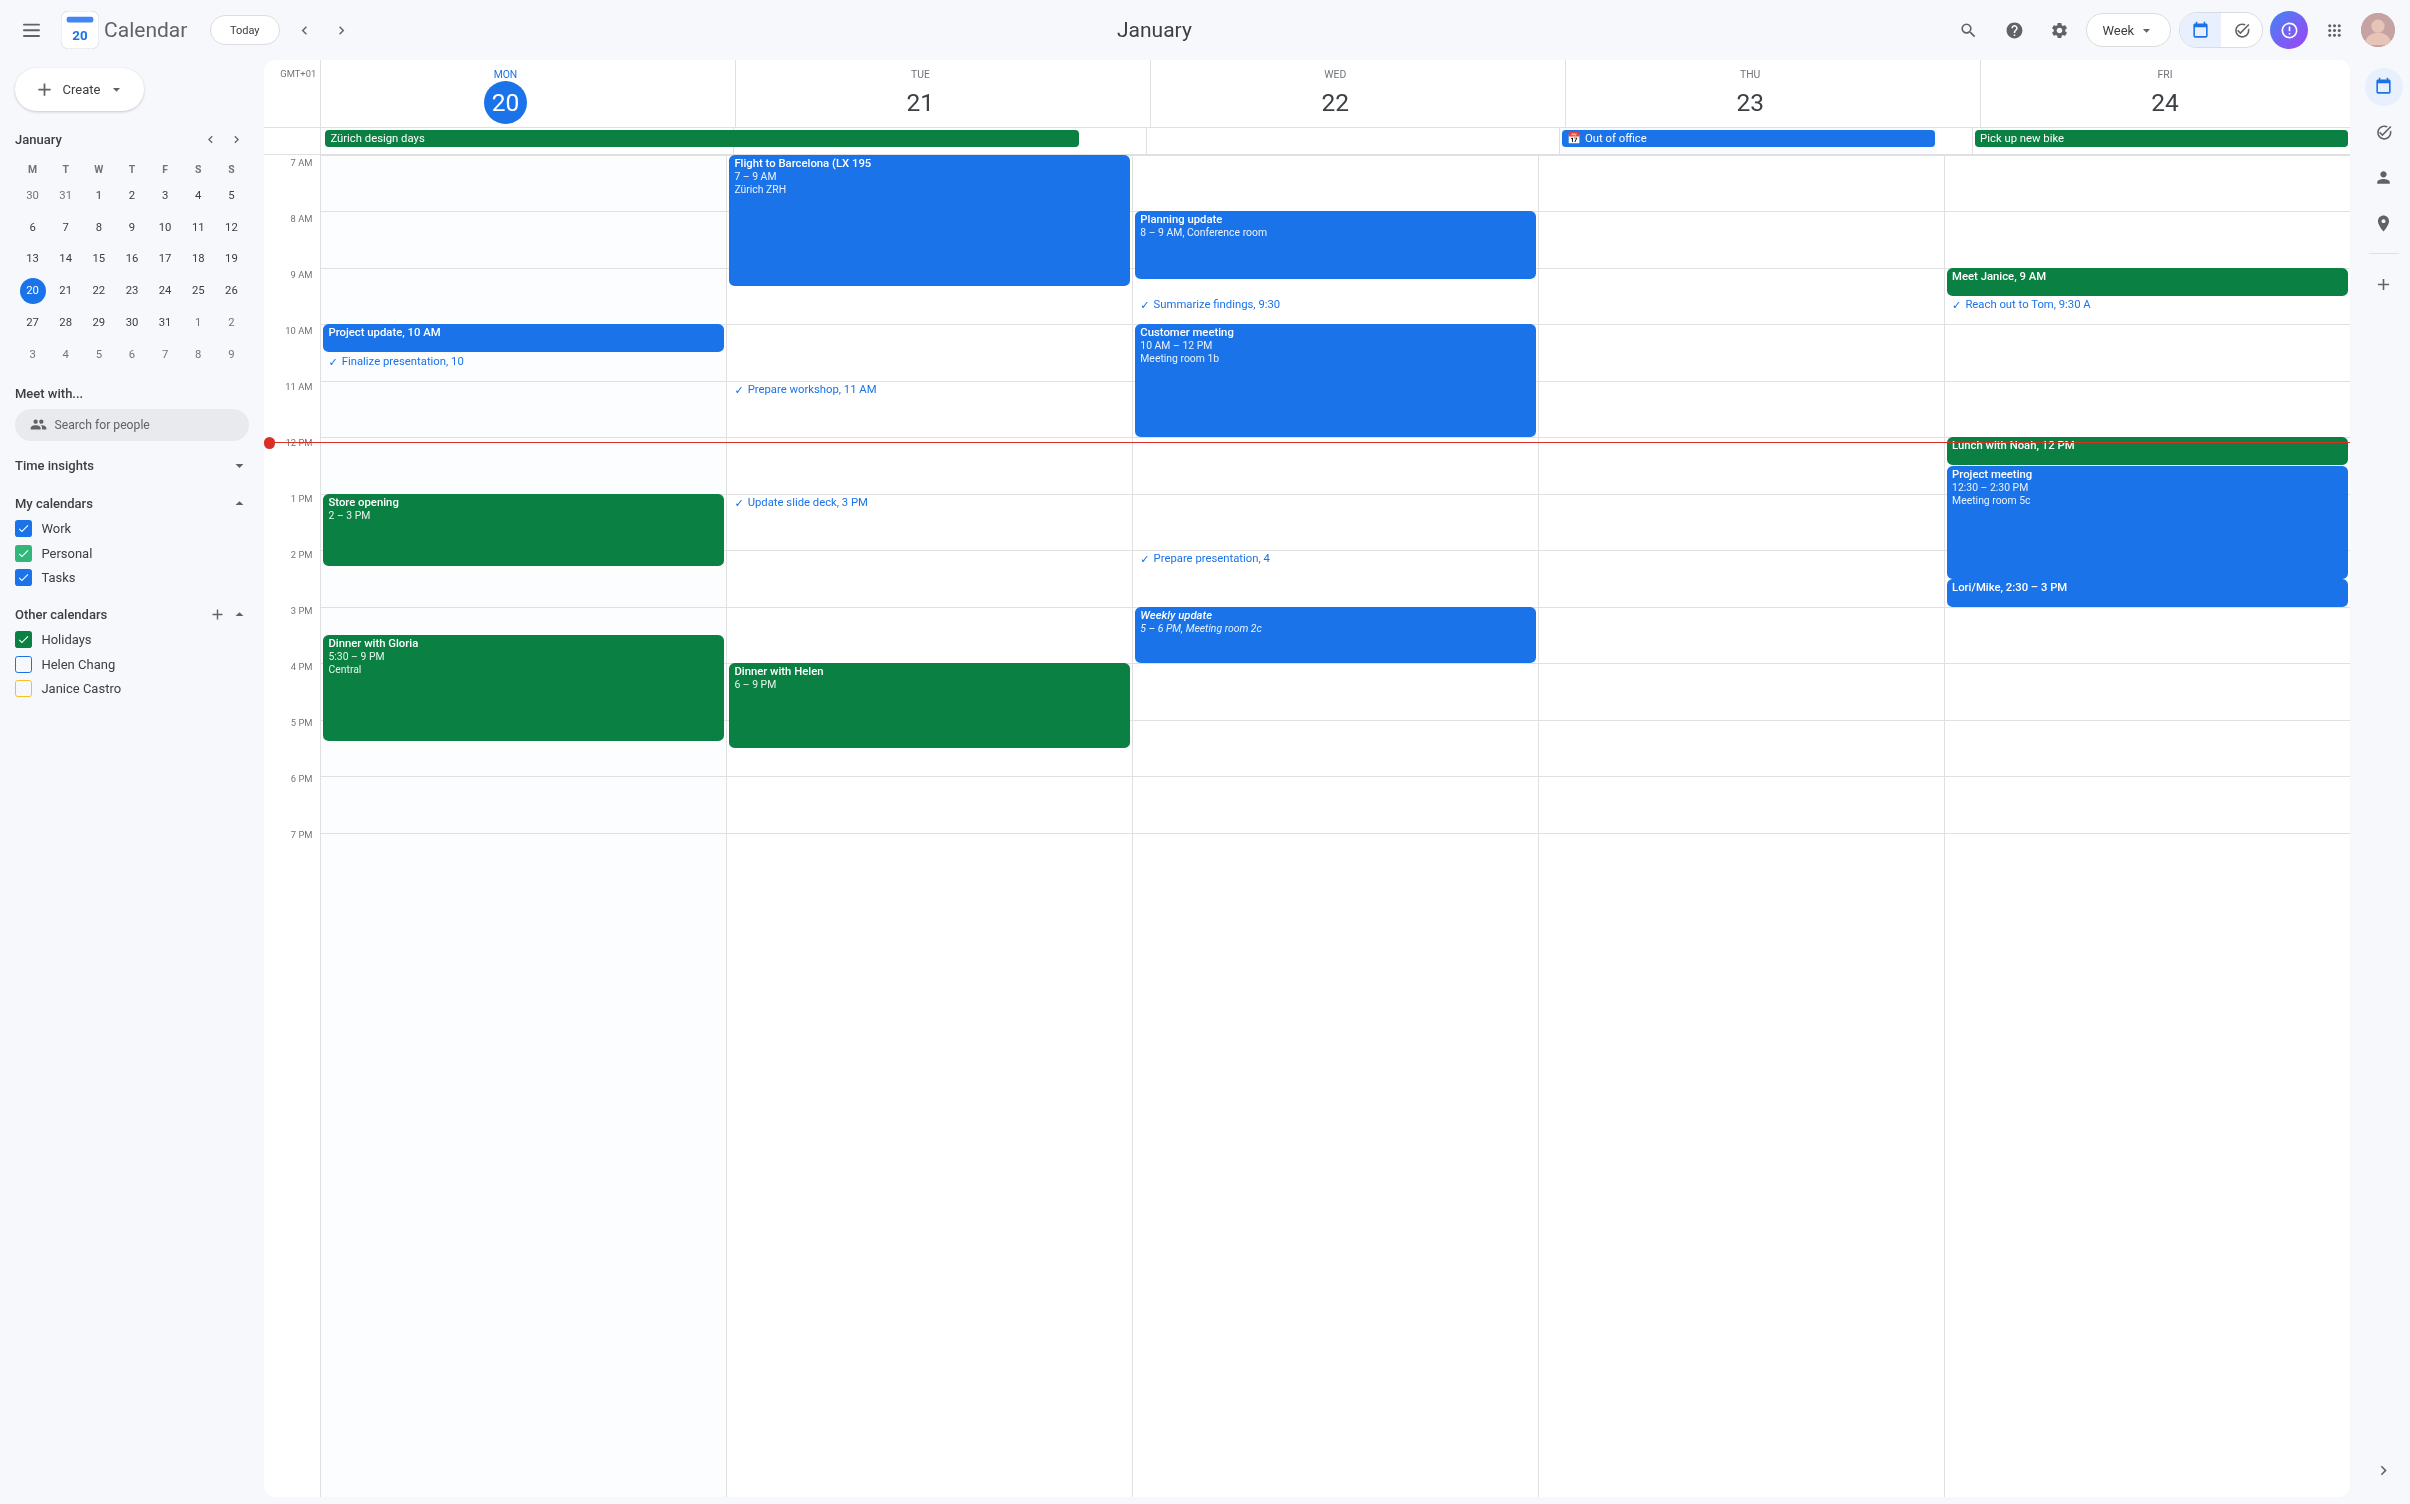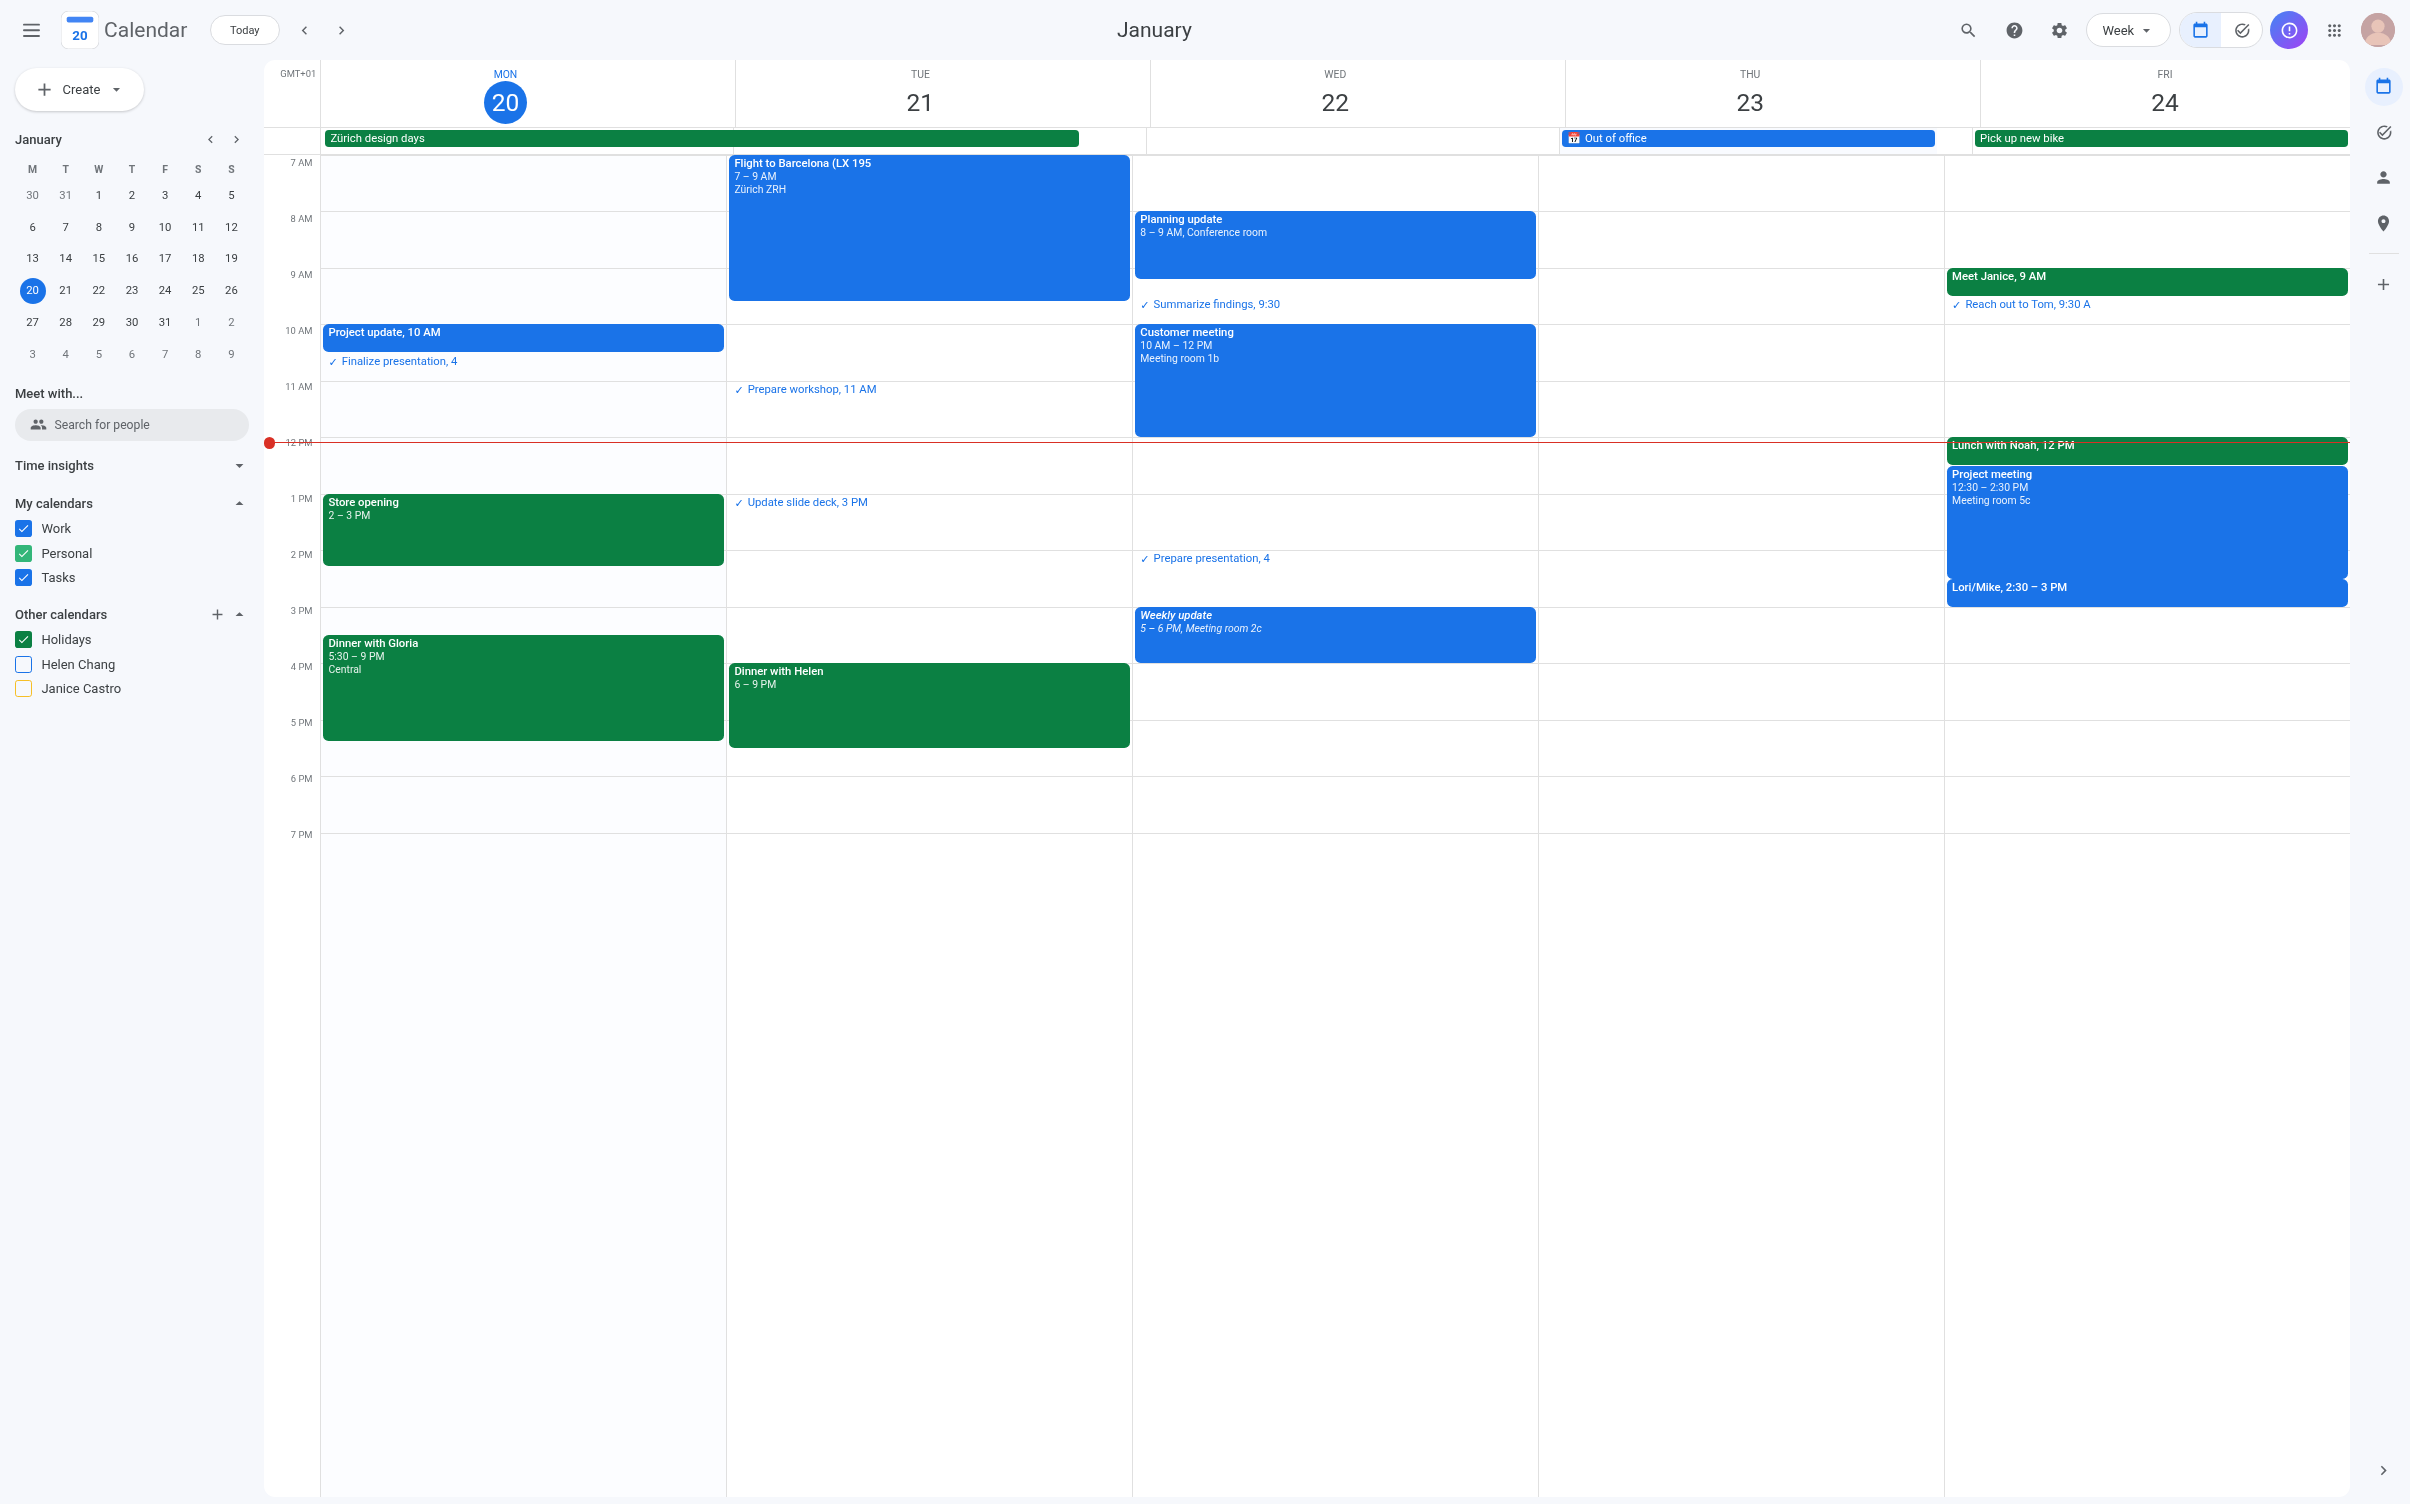--- a/index.html
+++ b/index.html
@@ -453,21 +453,21 @@
             <div class="hour-line" style="top: 508px;"></div>
             <div class="hour-line" style="top: 565px;"></div>
             <div class="hour-line" style="top: 621px;"></div>
             <div class="hour-line" style="top: 678px;"></div>
             <div class="event-block" style="background: rgb(26, 115, 232); top: 169px; height: 28px; left: 1.9px; right: 1.9px;">
               <div class="event-title">Project update, 10 AM</div>
             </div>
             <div class="event-block" style="background: transparent; top: 198px; height: 28px; left: 1.9px; right: 1.9px; color: rgb(26, 115, 232); border: none;">
               <div class="task-event">
                 <span style="font-size:11.3px; margin-top:0.9px;">✓</span>
-                <span style="font-size:11.3px; color:#1a73e8;">Finalize presentation, 4</span>
+                <span style="font-size:11.3px; color:#1a73e8;">Finalize presentation, 10</span>
               </div>
             </div>
             <div class="event-block" style="background: rgb(11, 128, 67); top: 339px; height: 72px; left: 1.9px; right: 1.9px;">
               <div class="event-title">Store opening</div>
               <div class="event-detail">2 – 3 PM</div>
             </div>
             <div class="event-block" style="background: rgb(11, 128, 67); top: 480px; height: 106px; left: 1.9px; right: 1.9px;">
               <div class="event-title">Dinner with Gloria</div>
               <div class="event-detail">5:30 – 9 PM</div>
               <div class="event-detail">Central</div>
@@ -480,21 +480,21 @@
             <div class="hour-line" style="top: 169px;"></div>
             <div class="hour-line" style="top: 226px;"></div>
             <div class="hour-line" style="top: 282px;"></div>
             <div class="hour-line" style="top: 339px;"></div>
             <div class="hour-line" style="top: 395px;"></div>
             <div class="hour-line" style="top: 452px;"></div>
             <div class="hour-line" style="top: 508px;"></div>
             <div class="hour-line" style="top: 565px;"></div>
             <div class="hour-line" style="top: 621px;"></div>
             <div class="hour-line" style="top: 678px;"></div>
-            <div class="event-block" style="background: rgb(26, 115, 232); top: 0px; height: 146px; left: 1.9px; right: 1.9px;">
+            <div class="event-block" style="background: rgb(26, 115, 232); top: 0px; height: 131px; left: 1.9px; right: 1.9px;">
               <div class="event-title">Flight to Barcelona (LX 195</div>
               <div class="event-detail">7 – 9 AM</div>
               <div class="event-detail">Zürich ZRH</div>
             </div>
             <div class="event-block" style="background: transparent; top: 226px; height: 28px; left: 1.9px; right: 1.9px; color: rgb(26, 115, 232); border: none;">
               <div class="task-event">
                 <span style="font-size:11.3px; margin-top:0.9px;">✓</span>
                 <span style="font-size:11.3px; color:#1a73e8;">Prepare workshop, 11 AM</span>
               </div>
             </div>

